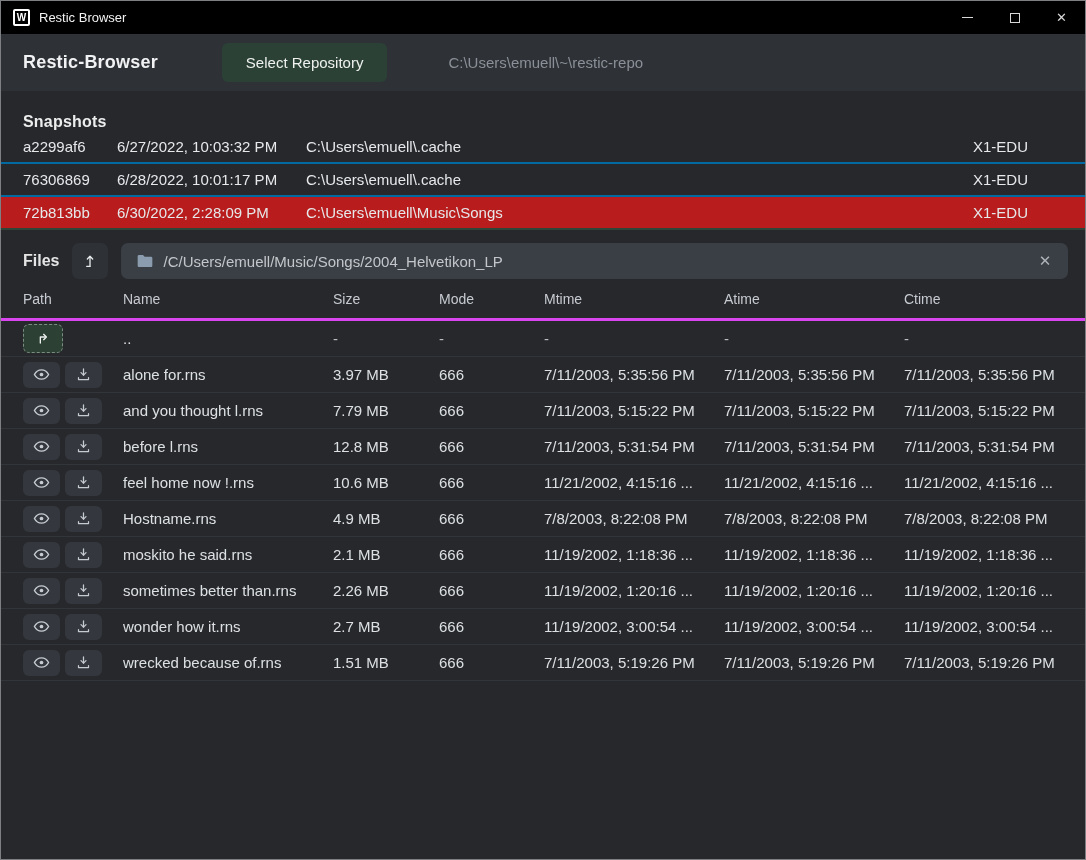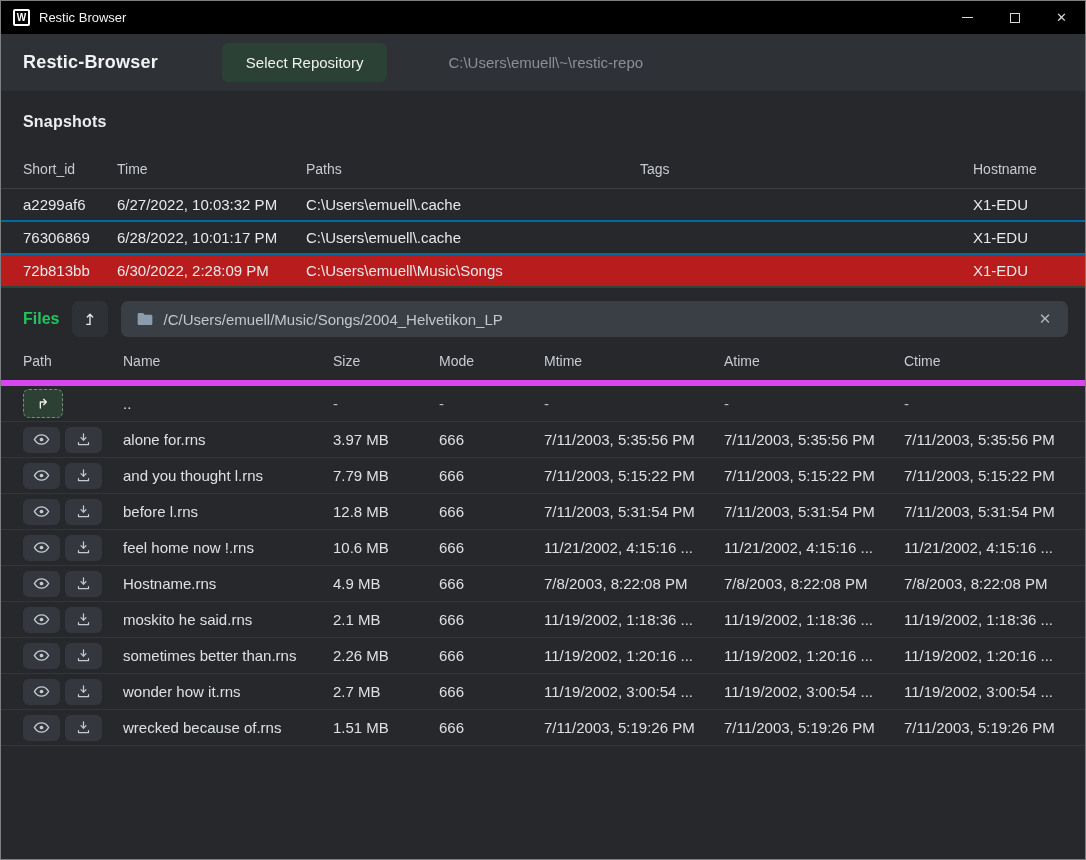--- a/index.html
+++ b/index.html
@@ -60,43 +60,43 @@
   .snap-head {
     height:58px; align-items:end; padding-bottom:11px;
     font-size:14px; color:#c7cbd1; border-bottom:1px solid #3a3e43;
   }
   .snap-row { height:33px; font-size:15px; color:#e6e8ea; border-bottom:2px solid #0369a1; cursor:default; }
   .snap-row.selected { background:#b91c1c; border-bottom-color:#2e4539; }
   .cell { overflow:hidden; white-space:nowrap; text-overflow:ellipsis; }
 
   
   .files-bar { display:flex; align-items:center; margin:13px 17px 0 22px; gap:13px; }
-  .files-label { font-size:16px; font-weight:bold; color:#22c55e; }
+  .files-label { font-size:16px; font-weight:bold; color:#e5e5e5; }
   .up-btn {
     width:36px; height:36px; border-radius:7px; background:#2e3237; border:none;
     color:#e8eaec; display:flex; align-items:center; justify-content:center; cursor:pointer;
   }
   .path-box {
     flex:1; height:36px; background:#3a3f45; border-radius:7px;
     display:flex; align-items:center; padding:0 12px 0 16px; gap:10px;
   }
   .path-text { flex:1; font-size:15px; color:#c3c7cc; white-space:nowrap; overflow:hidden; }
   .clear-btn {
     background:none; border:none; color:#aeb3b9; font-size:15px; cursor:pointer;
     width:22px; height:22px; display:flex; align-items:center; justify-content:center;
   }
 
   
   .files-head, .file-row {
     display:grid; grid-template-columns:100px 210px 106px 105px 180px 180px 1fr;
     padding:0 17px 0 22px; align-items:center;
   }
   .files-head {
-    height:49px; align-items:end; padding-bottom:11px;
-    font-size:14px; color:#c7cbd1; border-bottom:6px solid #d946ef;
+    height:42px; align-items:end; padding-bottom:11px;
+    font-size:14px; color:#c7cbd1; border-bottom:3px solid #d946ef;
   }
   .file-row { height:36px; font-size:15px; color:#dde0e3; border-bottom:1px solid #32353a; }
   .file-row .actions { display:flex; gap:5px; align-items:center; }
   .icon-btn {
     width:37px; height:26px; border-radius:6px; background:#34383e; border:none;
     color:#c6cbd1; display:flex; align-items:center; justify-content:center; cursor:pointer;
   }
   .enter-btn {
     width:40px; height:29px; border-radius:6px; background:#2c4134;
     border:1px dashed rgba(220,235,225,.45);
@@ -128,27 +128,20 @@
 
   <div class="toolbar">
     <span class="brand">Restic-Browser</span>
     <button class="select-repo-btn">Select Repository</button>
     <span class="repo-path">C:\Users\emuell\~\restic-repo</span>
   </div>
 
   <div class="section-heading">Snapshots</div>
 
   <div class="snap-grid">
-    <div class="snap-head">
-      <div class="cell">Short_id</div>
-      <div class="cell">Time</div>
-      <div class="cell">Paths</div>
-      <div class="cell">Tags</div>
-      <div class="cell">Hostname</div>
-    </div>
     <div id="snap-rows">
         <div class="snap-row">
     <div class="cell">a2299af6</div>
     <div class="cell">6/27/2022, 10:03:32 PM</div>
     <div class="cell">C:\Users\emuell\.cache</div>
     <div class="cell"></div>
     <div class="cell">X1-EDU</div>
   </div>
         <div class="snap-row">
     <div class="cell">76306869</div>

